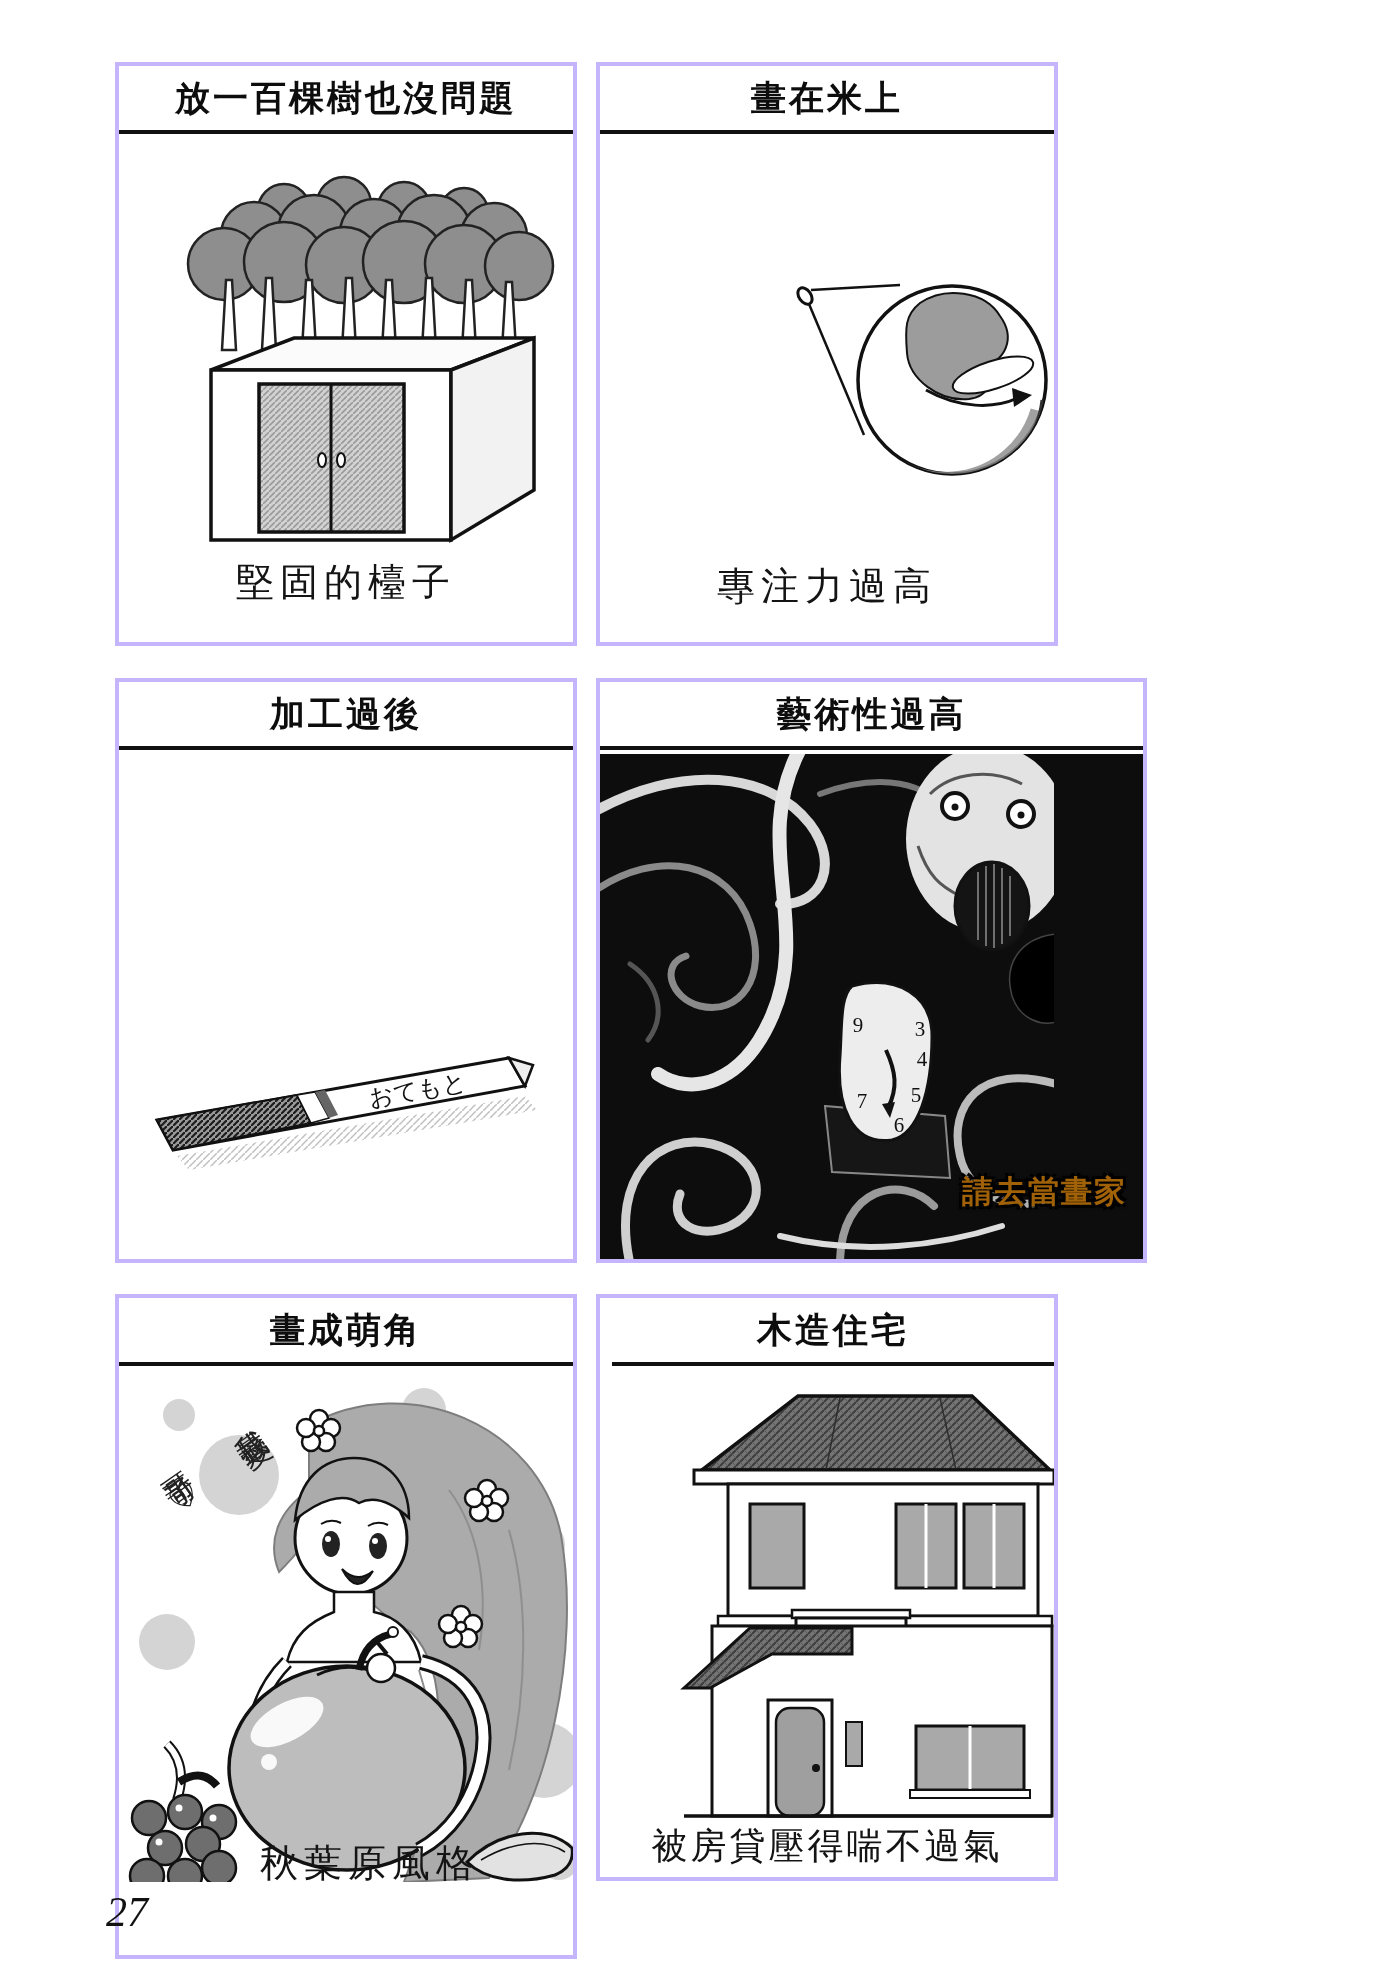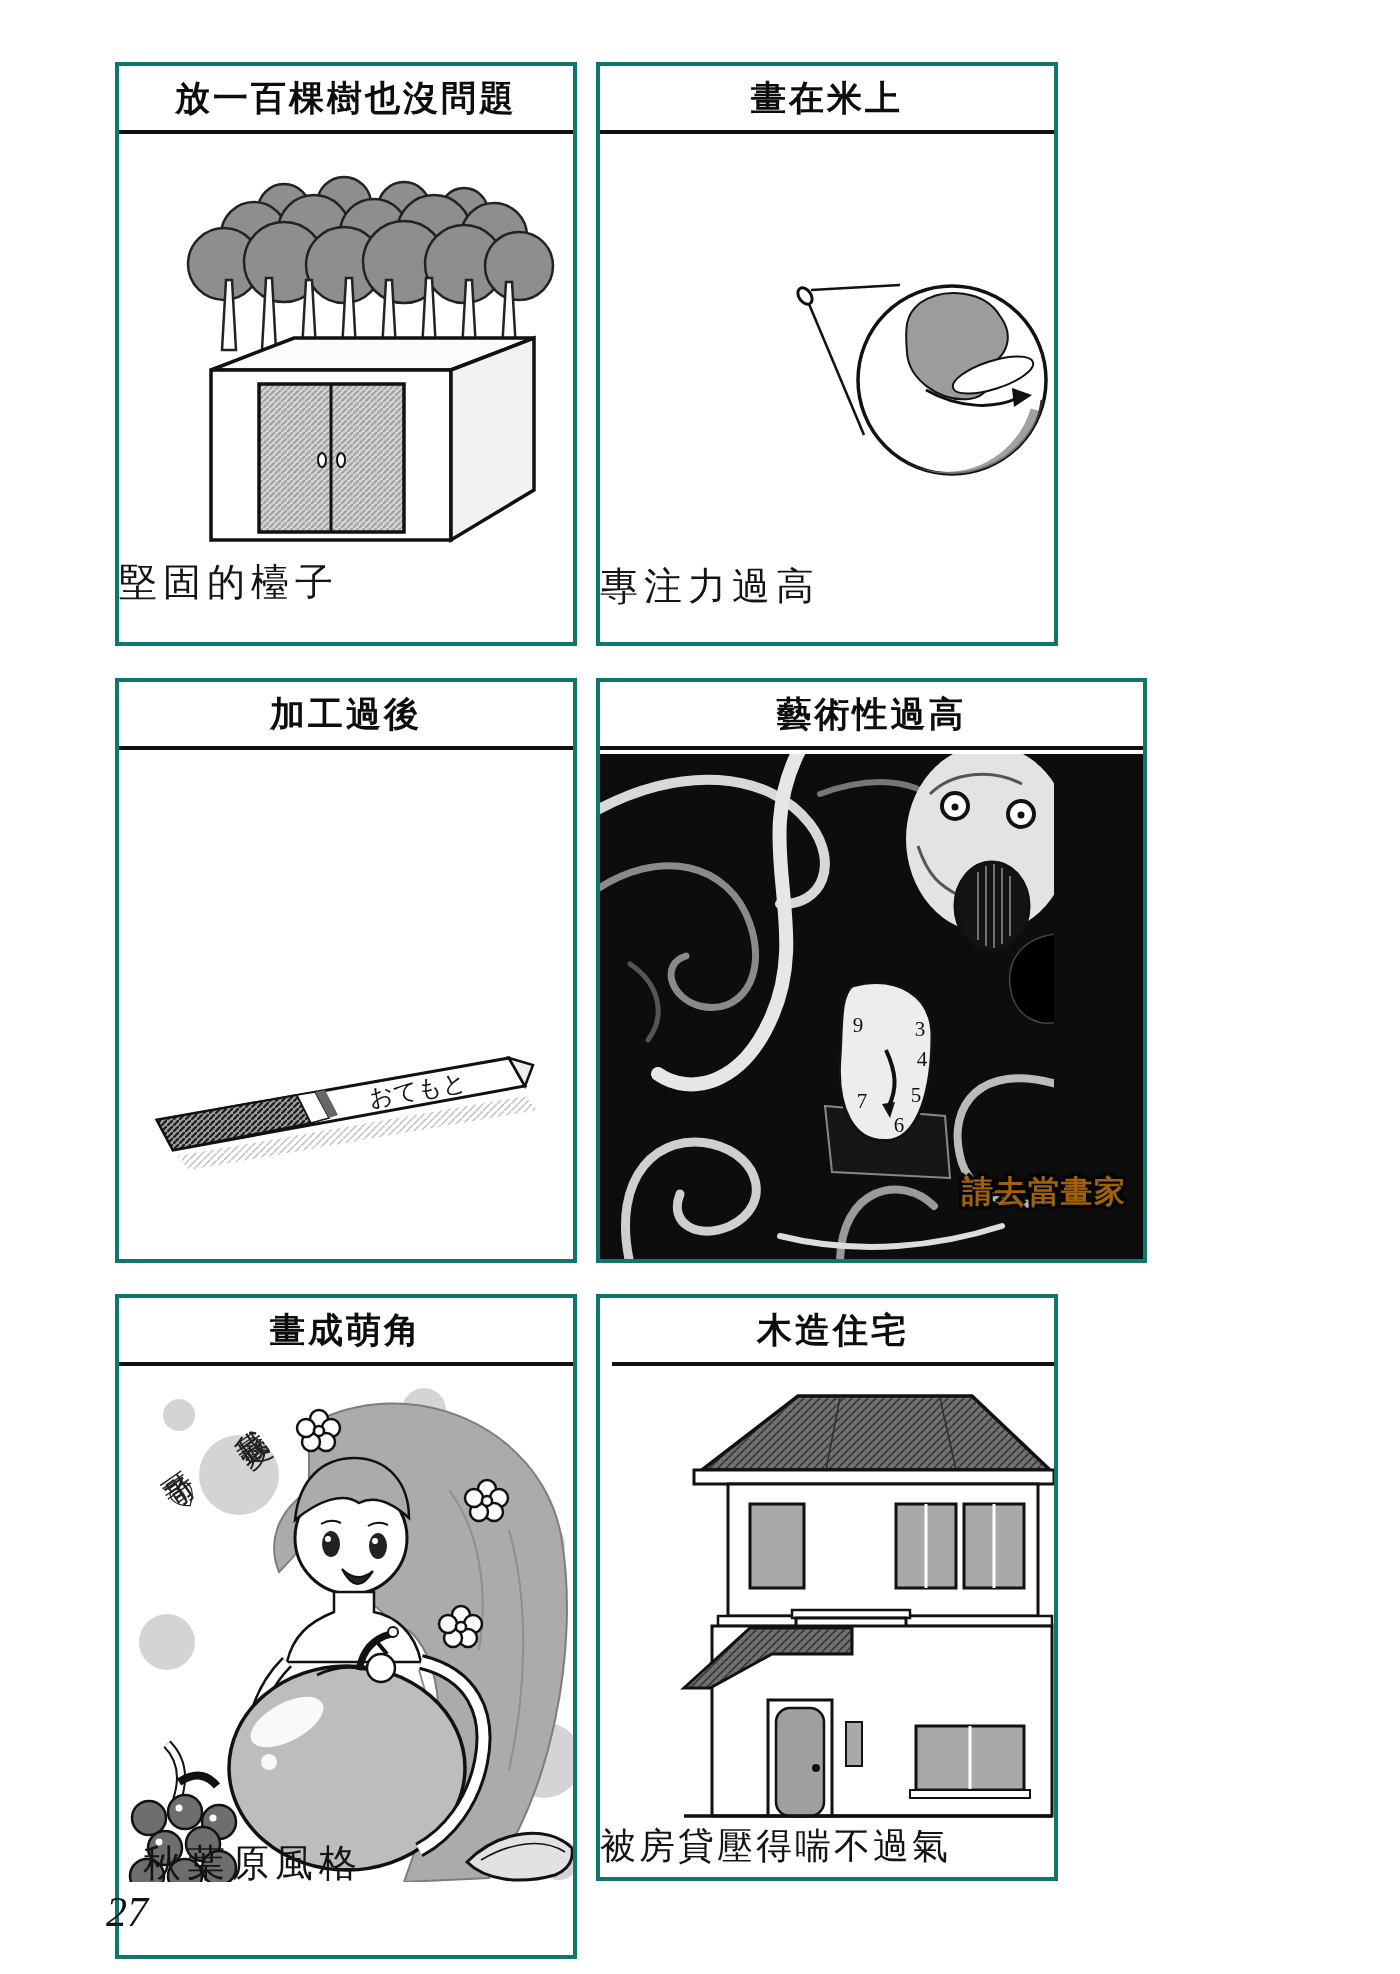--- a/index.html
+++ b/index.html
@@ -1,23 +1,23 @@
 <!DOCTYPE html>
 <html><head>
 <meta charset="utf-8">
 <style>
   html,body{margin:0;padding:0;background:#ffffff;}
   .page{position:relative;width:1400px;height:1974px;background:#ffffff;overflow:hidden;
         font-family:"Liberation Sans",sans-serif;color:#111;}
-  .panel{position:absolute;border:4px solid #0f766e;background:#fff;box-sizing:border-box;}
+  .panel{position:absolute;border:4px solid #c4b5fd;background:#fff;box-sizing:border-box;}
   .panel-title{height:64px;border-bottom:4px solid #111;display:flex;align-items:center;
         justify-content:center;font-weight:bold;font-size:35px;letter-spacing:3px;color:#0d0d0d;}
   .panel-body{position:absolute;top:72px;left:0;right:0;bottom:0;overflow:hidden;}
   .panel-body svg{position:absolute;top:0;left:0;}
-  .caption{position:absolute;left:0;width:100%;text-align:left;
+  .caption{position:absolute;left:0;width:100%;text-align:center;
         font-family:"Liberation Serif",serif;font-size:38px;letter-spacing:6px;color:#141414;}
   .caption-on-art{position:absolute;right:16px;bottom:46px;width:auto;left:auto;
         font-family:"Liberation Sans",sans-serif;font-weight:bold;font-size:31px;letter-spacing:2px;color:#a16207;
         text-shadow:-3px -3px 0 #000,3px -3px 0 #000,-3px 3px 0 #000,3px 3px 0 #000,0 0 5px #000;}
   .speech{position:absolute;writing-mode:vertical-rl;font-family:"Liberation Serif",serif;
         font-size:30px;color:#222;letter-spacing:4px;transform:rotate(-35deg);}
   .page-number{position:absolute;left:106px;top:1888px;font-family:"Liberation Serif",serif;
         font-style:italic;font-size:42px;color:#111;}
   
   #p1{left:115px;top:62px;width:462px;height:584px;}

